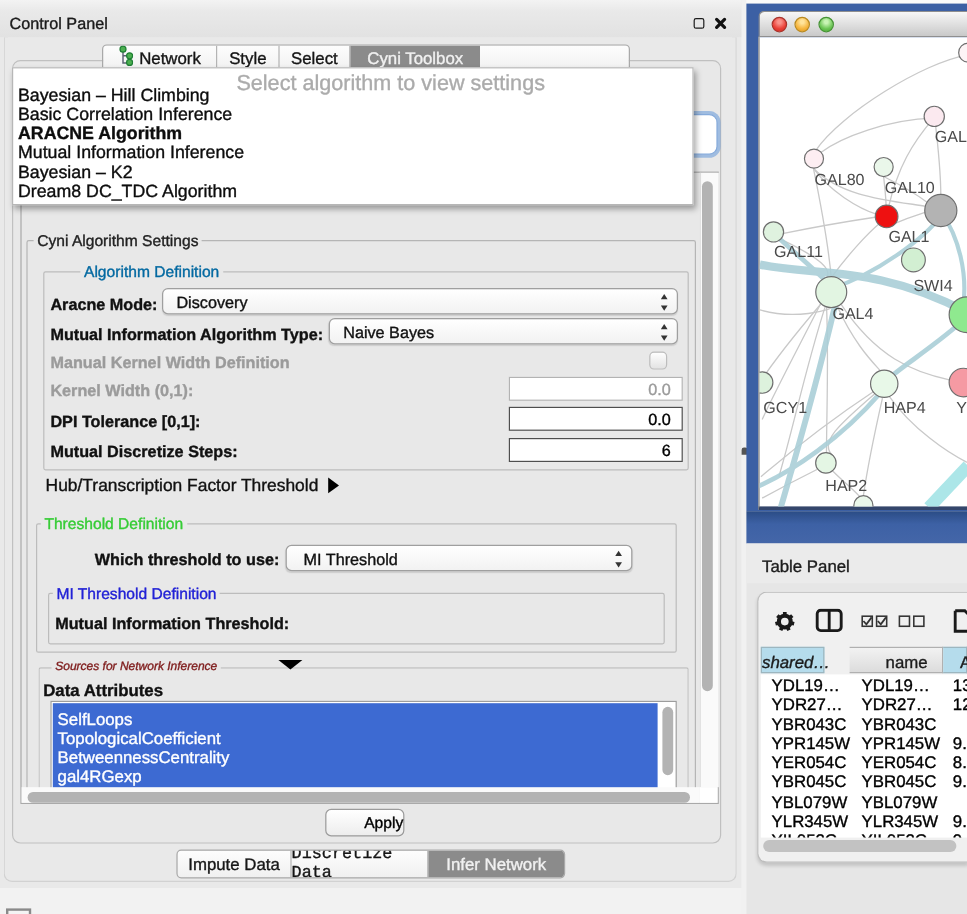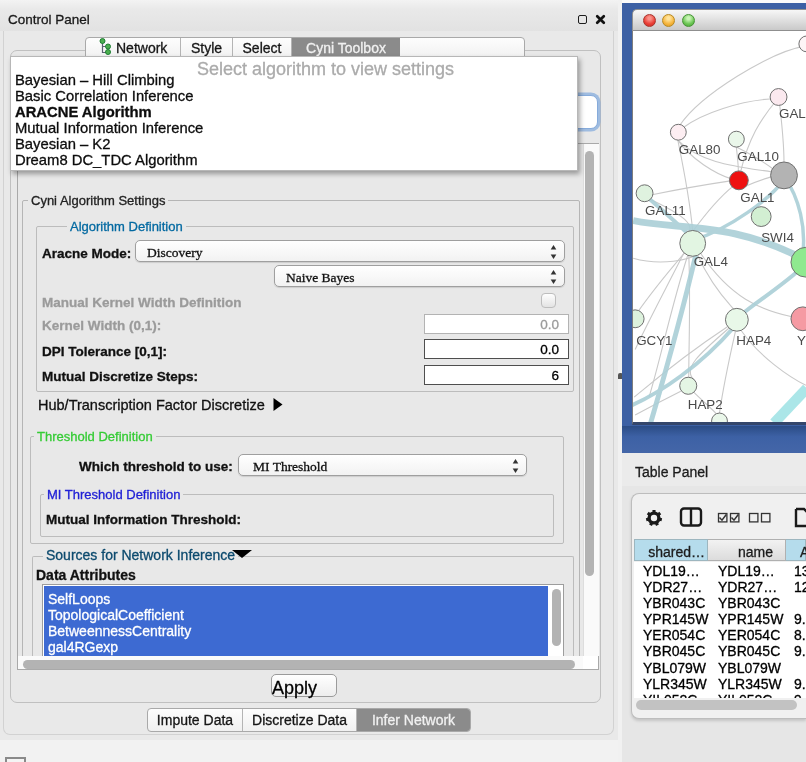--- a/index.html
+++ b/index.html
@@ -26,21 +26,21 @@
   .tabstrip .sel{background:#8b8b8b;color:#f1f1f1;}
   #toptabs .tab{padding-bottom:3px;}
   #bottabs .tab{padding-bottom:0;}
   
   .grp{position:absolute;border:1px solid #bcbcbc;border-radius:2px;}
   .grplab{position:absolute;background:#e8e8e8;padding:0 3px;font-size:13px;line-height:13px;}
   .lblb{font-weight:bold;font-size:13.5px;color:#111;}
   .lblg{font-weight:bold;font-size:13.5px;color:#9b9b9b;}
   .combo{position:absolute;box-sizing:border-box;height:22px;border:1px solid #9f9f9f;
      border-radius:5px;background:linear-gradient(#ffffff,#f2f2f2);
-     box-shadow:0 1px 1px rgba(0,0,0,0.12);font-size:13.5px;color:#111;font-family:Liberation Serif, serif;}
+     box-shadow:0 1px 1px rgba(0,0,0,0.12);font-size:13.5px;color:#111;}
   .combo .txt{position:absolute;left:11px;top:3.5px;}
   .combo .arr{position:absolute;right:7px;top:3px;width:7px;height:16px;}
   .field{position:absolute;box-sizing:border-box;height:20px;background:#fff;
      font-size:13.5px;text-align:right;padding:2px 9px 0 0;}
   
   .sbthumb{position:absolute;background:#b3b3b3;border-radius:5px;}
 </style>
 </head>
 <body>
 <div id="root">
@@ -82,80 +82,81 @@
   <div class="abs grplab" style="left:40px;top:220px;color:#0369a1;margin-left:27px;">Algorithm Definition</div>
 
   <div class="abs lblb" style="left:42px;top:246px;">Aracne Mode:</div>
   <div class="combo" style="left:135px;top:240px;width:430px;">
     <span class="txt">Discovery</span>
     <svg class="arr" viewBox="0 0 7 16">
         <path d="M3.5 1 L6.3 5.4 L0.7 5.4 Z" fill="#333"></path>
         <path d="M3.5 15 L0.7 10.6 L6.3 10.6 Z" fill="#333"></path>
       </svg>
   </div>
+  <div class="abs lblb" style="left:42px;top:271px;">Mutual Information Algorithm Type:</div>
   <div class="combo" style="left:274px;top:265px;width:291px;">
     <span class="txt">Naive Bayes</span>
     <svg class="arr" viewBox="0 0 7 16">
         <path d="M3.5 1 L6.3 5.4 L0.7 5.4 Z" fill="#333"></path>
         <path d="M3.5 15 L0.7 10.6 L6.3 10.6 Z" fill="#333"></path>
       </svg>
   </div>
   <div class="abs lblg" style="left:42px;top:295px;">Manual Kernel Width Definition</div>
   <div class="abs" style="left:541px;top:293px;width:15px;height:15px;box-sizing:border-box;border:1px solid #bdbdbd;border-radius:4px;background:linear-gradient(#fefefe,#e3e3e3);"></div>
   <div class="abs lblg" style="left:42px;top:318px;">Kernel Width (0,1):</div>
   <div class="abs field" style="left:424px;top:314px;width:145px;border:1px solid #b3b3b3;color:#9b9b9b;">0.0</div>
   <div class="abs lblb" style="left:42px;top:344px;">DPI Tolerance [0,1]:</div>
   <div class="abs field" style="left:424px;top:339px;width:145px;border:1px solid #4e4e4e;color:#000;">0.0</div>
   <div class="abs lblb" style="left:42px;top:369px;">Mutual Discretize Steps:</div>
   <div class="abs field" style="left:424px;top:365px;width:145px;border:1px solid #4e4e4e;color:#000;">6</div>
 
-  <div class="abs" style="left:38px;top:397px;font-size:14.5px;color:#111;">Hub/Transcription Factor Discretize</div>
+  <div class="abs" style="left:38px;top:397px;font-size:14.5px;color:#111;">Hub/Transcription Factor Threshold</div>
   <svg class="abs" style="left:271px;top:397px;" width="14" height="15" viewBox="0 0 13 15">
       <path d="M2 1 L11 7.5 L2 14 Z" fill="#000"></path>
     </svg>
 
   <div class="abs grp" style="left:30px;top:436px;width:532px;height:106px;"></div>
   <div class="abs grplab" style="left:34px;top:430px;color:#35cc35;">Threshold Definition</div>
   <div class="abs lblb" style="left:79px;top:459px;">Which threshold to use:</div>
   <div class="combo" style="left:238px;top:454px;width:289px;">
     <span class="txt" style="left:14px;">MI Threshold</span>
     <svg class="arr" viewBox="0 0 7 16">
         <path d="M3.5 1 L6.3 5.4 L0.7 5.4 Z" fill="#333"></path>
         <path d="M3.5 15 L0.7 10.6 L6.3 10.6 Z" fill="#333"></path>
       </svg>
   </div>
   <div class="abs grp" style="left:40px;top:494px;width:512px;height:41px;"></div>
   <div class="abs grplab" style="left:44px;top:488px;color:#2121d6;">MI Threshold Definition</div>
   <div class="abs lblb" style="left:46px;top:512px;">Mutual Information Threshold:</div>
 
   <div class="abs grp" style="left:32px;top:556px;width:540px;height:101px;border-bottom:none;border-radius:2px 2px 0 0;"></div>
-  <div class="abs grplab" style="left:43px;top:549px;color:#0c4a6e;font-size:14px;">Sources for Network Inference</div>
+  <div class="abs grplab" style="left:43px;top:549px;color:#7f1d1d;font-size:10px;font-style:italic;">Sources for Network Inference</div>
   <svg class="abs" style="left:231px;top:549px;" width="22" height="10" viewBox="0 0 22 10">
       <path d="M1 1 L21 1 L11 9 Z" fill="#000"></path>
     </svg>
   <div class="abs lblb" style="left:36px;top:567px;font-size:14px;">Data Attributes</div>
   <div class="abs" style="left:42px;top:584px;width:522px;height:74px;box-sizing:border-box;border:1px solid #9d9d9d;background:#fff;"></div>
   <div class="abs" style="left:44px;top:586px;width:504px;height:71px;background:#3d6ad2;
        font-size:14px;color:#fff;line-height:16.05px;padding:5px 0 0 4px;box-sizing:border-box;overflow:hidden;">
     SelfLoops<br>TopologicalCoefficient<br>BetweennessCentrality<br>gal4RGexp</div>
   <div class="abs sbthumb" style="left:551.5px;top:589px;width:9px;height:57px;"></div>
 
   <div class="abs" style="left:583px;top:144px;width:15px;height:512px;background:#fafafa;border-left:1px solid #ddd;"></div>
   <div class="abs sbthumb" style="left:585px;top:151px;width:9px;height:425px;"></div>
 
   <div class="abs" style="left:18px;top:656px;width:565px;height:13px;background:#fafafa;"></div>
   <div class="abs sbthumb" style="left:23px;top:659.5px;width:552px;height:9px;"></div>
   <div class="abs" style="left:583px;top:656px;width:15px;height:13px;background:#fff;"></div>
 
   <div class="abs" style="left:271px;top:674px;width:66px;height:23px;box-sizing:border-box;
        border:1px solid #9b9b9b;border-radius:5px;background:linear-gradient(#ffffff,#ededed);
-       text-align:left;font-size:18px;padding-top:3px;">Apply</div>
+       text-align:right;font-size:13px;padding-top:3px;">Apply</div>
   <div class="abs tabstrip" style="left:147px;top:707.5px;width:322px;" id="bottabs">
     <div class="tab" style="width:95px;">Impute Data</div>
-    <div class="tab" style="width:114px;">Discretize Data</div>
+    <div class="tab" style="width:114px;font-family:Liberation Mono, monospace;">Discretize Data</div>
     <div class="tab sel" style="width:113px;">Infer Network</div>
   </div>
 
   <div class="abs" style="left:5px;top:757px;width:17px;height:12px;border:2px solid #8a8a8a;background:#f4f4f4;"></div>
 
   <div class="abs" style="left:618px;top:0;width:4px;height:762px;background:#f1f1f1;"></div>
   <div class="abs" style="left:617.5px;top:373px;width:5px;height:6px;background:#555;border-radius:2px 2px 0 0;"></div>
   <div class="abs" style="left:622px;top:0;width:184px;height:3px;background:#fafafa;"></div>
 
   <div class="abs" style="left:622px;top:3px;width:184px;height:423px;background:#3c60a4;"></div>
@@ -270,22 +271,22 @@
       <rect x="86.5" y="6.5" width="8.4" height="8.4"></rect>
       <rect x="105.5" y="6.5" width="8.4" height="8.4"></rect>
       <rect x="117.5" y="6.5" width="8.4" height="8.4"></rect>
     </g>
     <path d="M75.5 10.5 L78 13.2 L82.3 7.5" fill="none" stroke="#333" stroke-width="1.5"></path>
     <path d="M87.5 10.5 L90 13.2 L94.3 7.5" fill="none" stroke="#333" stroke-width="1.5"></path>
     <path d="M152 2 L160 2 L164 6" fill="none" stroke="#1a1a1a" stroke-width="2.4"></path>
     <path d="M152 2 L152 19 L164 19" fill="none" stroke="#1a1a1a" stroke-width="2.4"></path>
   </svg>
 
-  <div class="abs" style="left:634px;top:539px;width:74px;height:22px;background:#b5dcec;border:1px solid #9db6bf;box-sizing:border-box;
-       font-size:14px;text-align:right;padding:4px 2px 0 0;color:#1c1c1c;">shared…</div>
+  <div class="abs" style="left:634px;top:539px;width:53px;height:22px;background:#b5dcec;border:1px solid #9db6bf;box-sizing:border-box;
+       font-size:14px;text-align:right;padding:4px 2px 0 0;color:#1c1c1c;font-style:italic;">shared…</div>
   <div class="abs" style="left:708px;top:539px;width:78px;height:22px;background:linear-gradient(#f2f2f2,#dcdcdc);border:1px solid #b0b0b0;border-left:none;box-sizing:border-box;
        font-size:14px;text-align:right;padding:4px 12px 0 0;color:#1c1c1c;">name</div>
   <div class="abs" style="left:786px;top:539px;width:20px;height:22px;background:#b5dcec;border:1px solid #9db6bf;border-left:none;box-sizing:border-box;font-size:14px;padding:4px 0 0 14px;color:#1c1c1c;">A</div>
 
   <div class="abs" style="left:634px;top:562px;width:172px;height:136px;background:#fff;overflow:hidden;font-size:14px;color:#000;">
     <div style="position:absolute;left:9px;top:1px;line-height:16.1px;">
       YDL19…<br>YDR27…<br>YBR043C<br>YPR145W<br>YER054C<br>YBR045C<br>YBL079W<br>YLR345W<br>YIL052C</div>
     <div style="position:absolute;left:84px;top:1px;line-height:16.1px;">
       YDL19…<br>YDR27…<br>YBR043C<br>YPR145W<br>YER054C<br>YBR045C<br>YBL079W<br>YLR345W<br>YIL052C</div>
     <div style="position:absolute;left:160px;top:1px;line-height:16.1px;">

